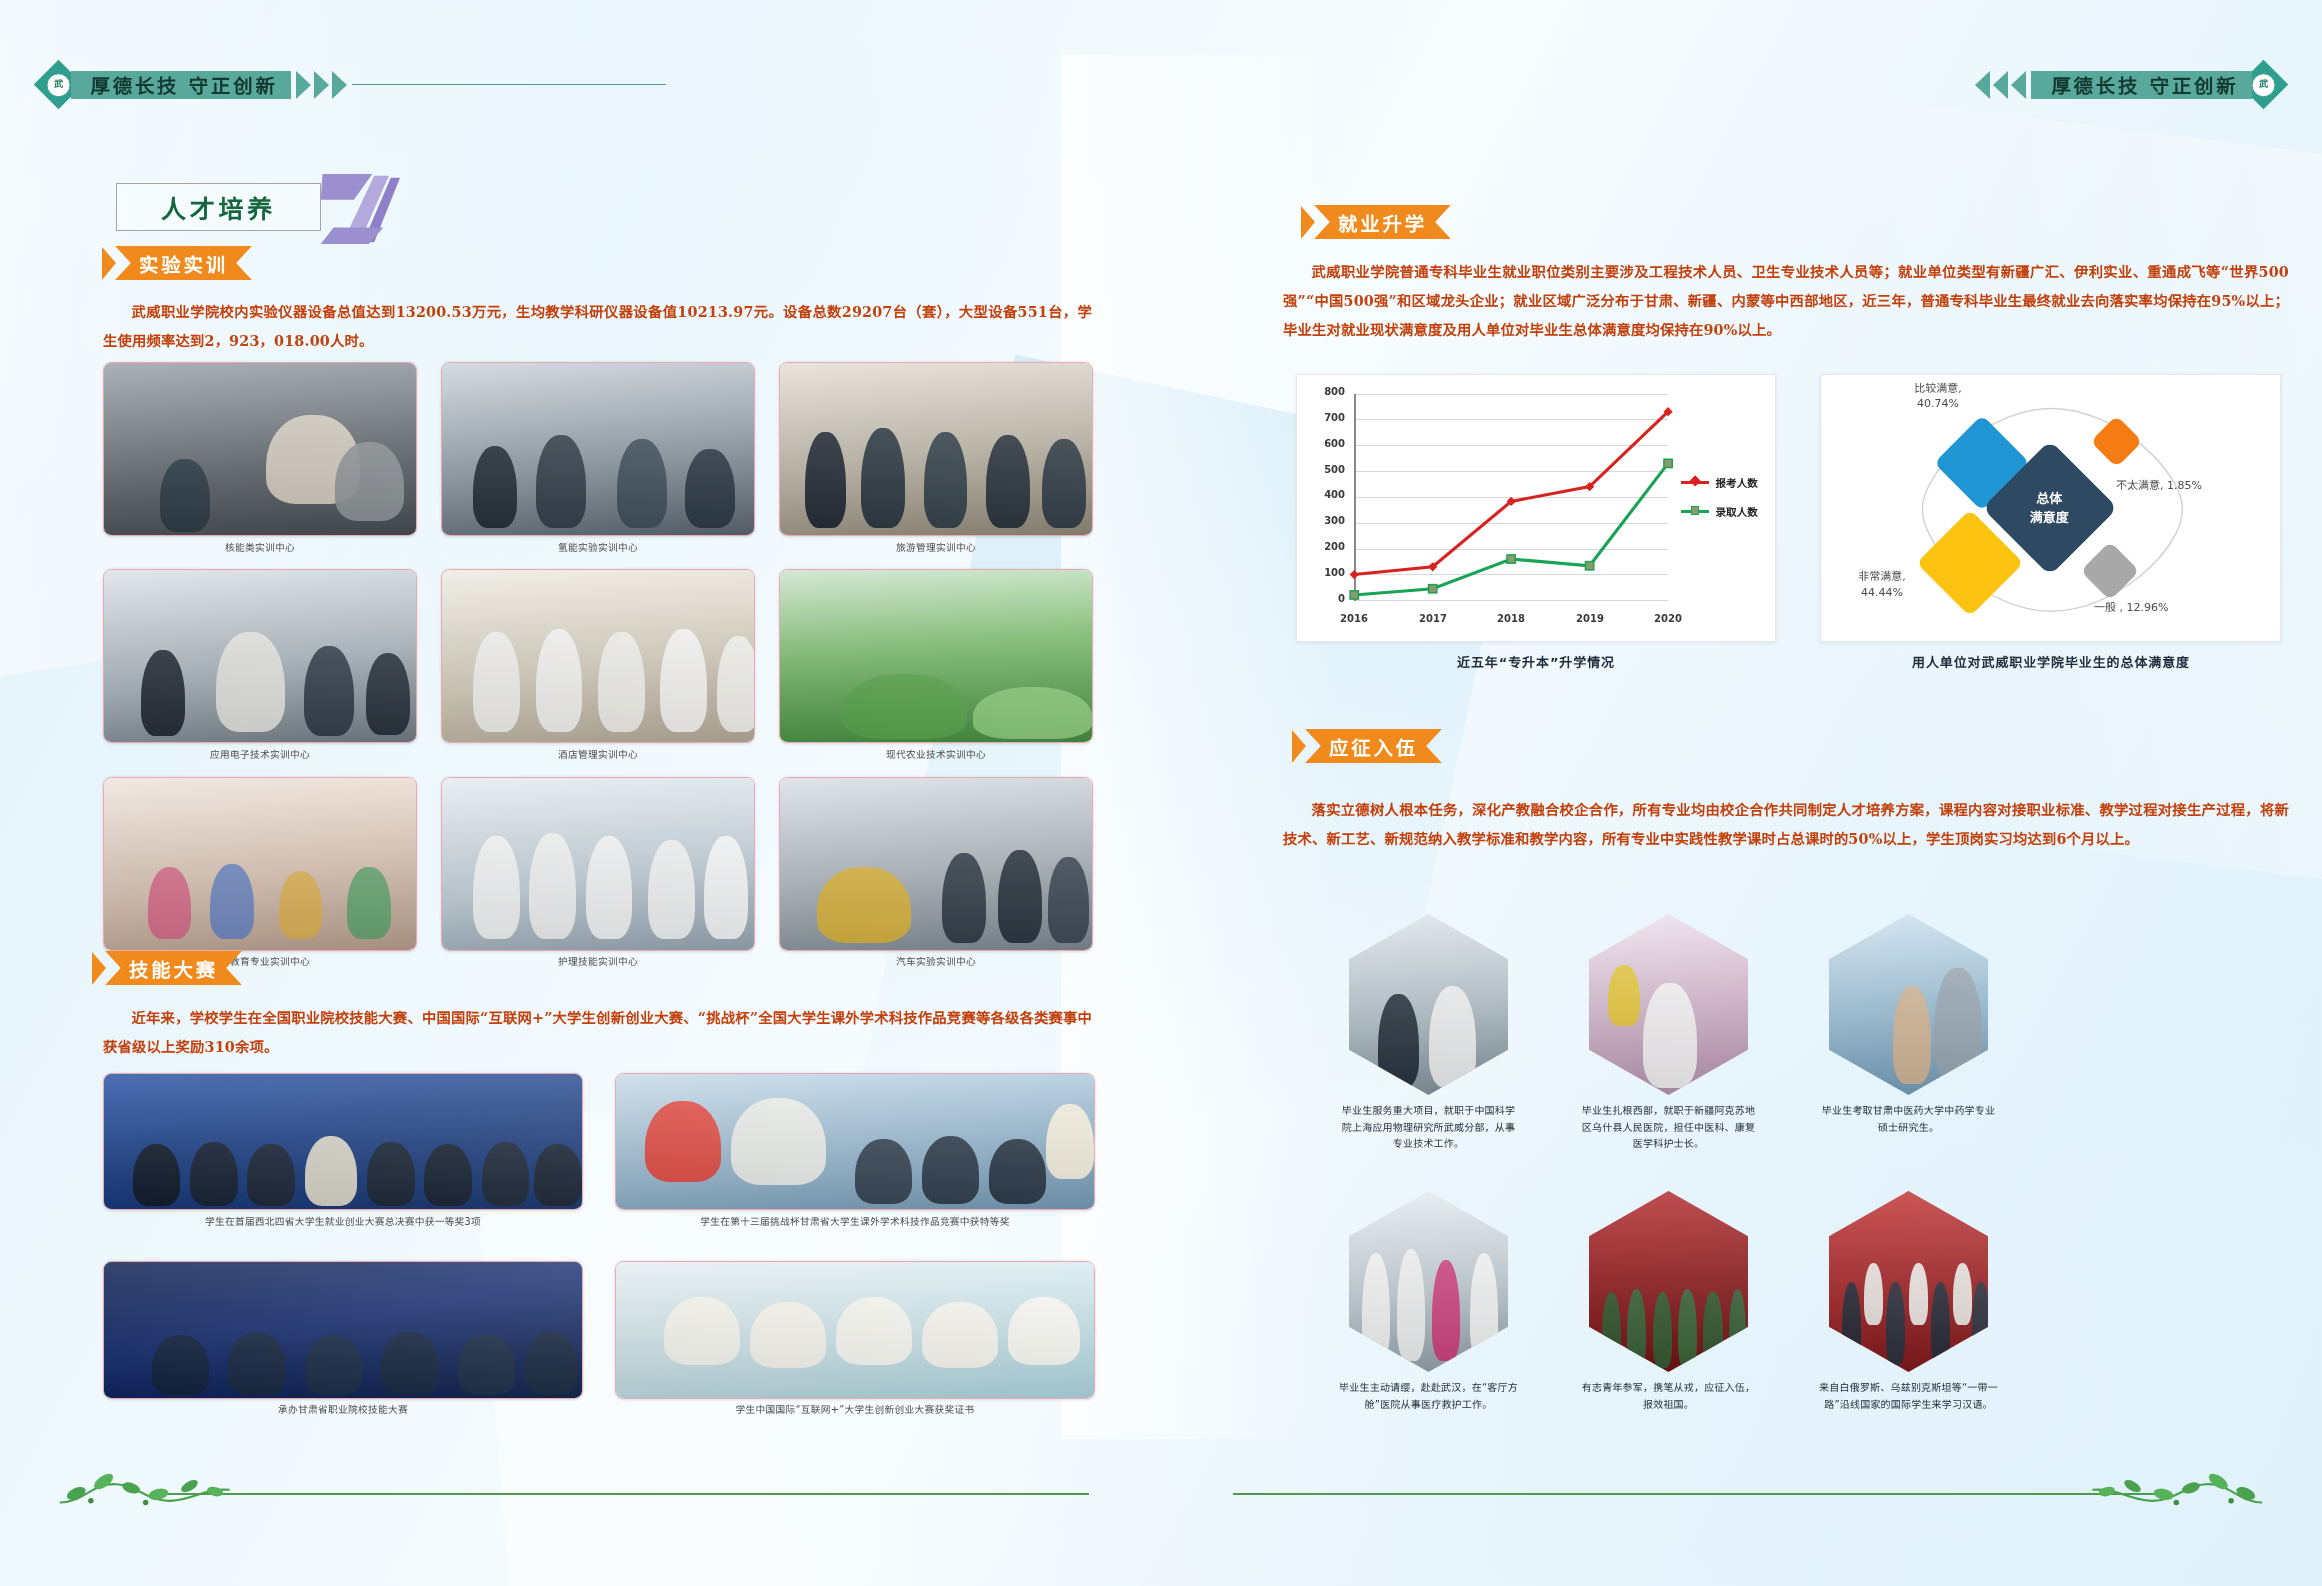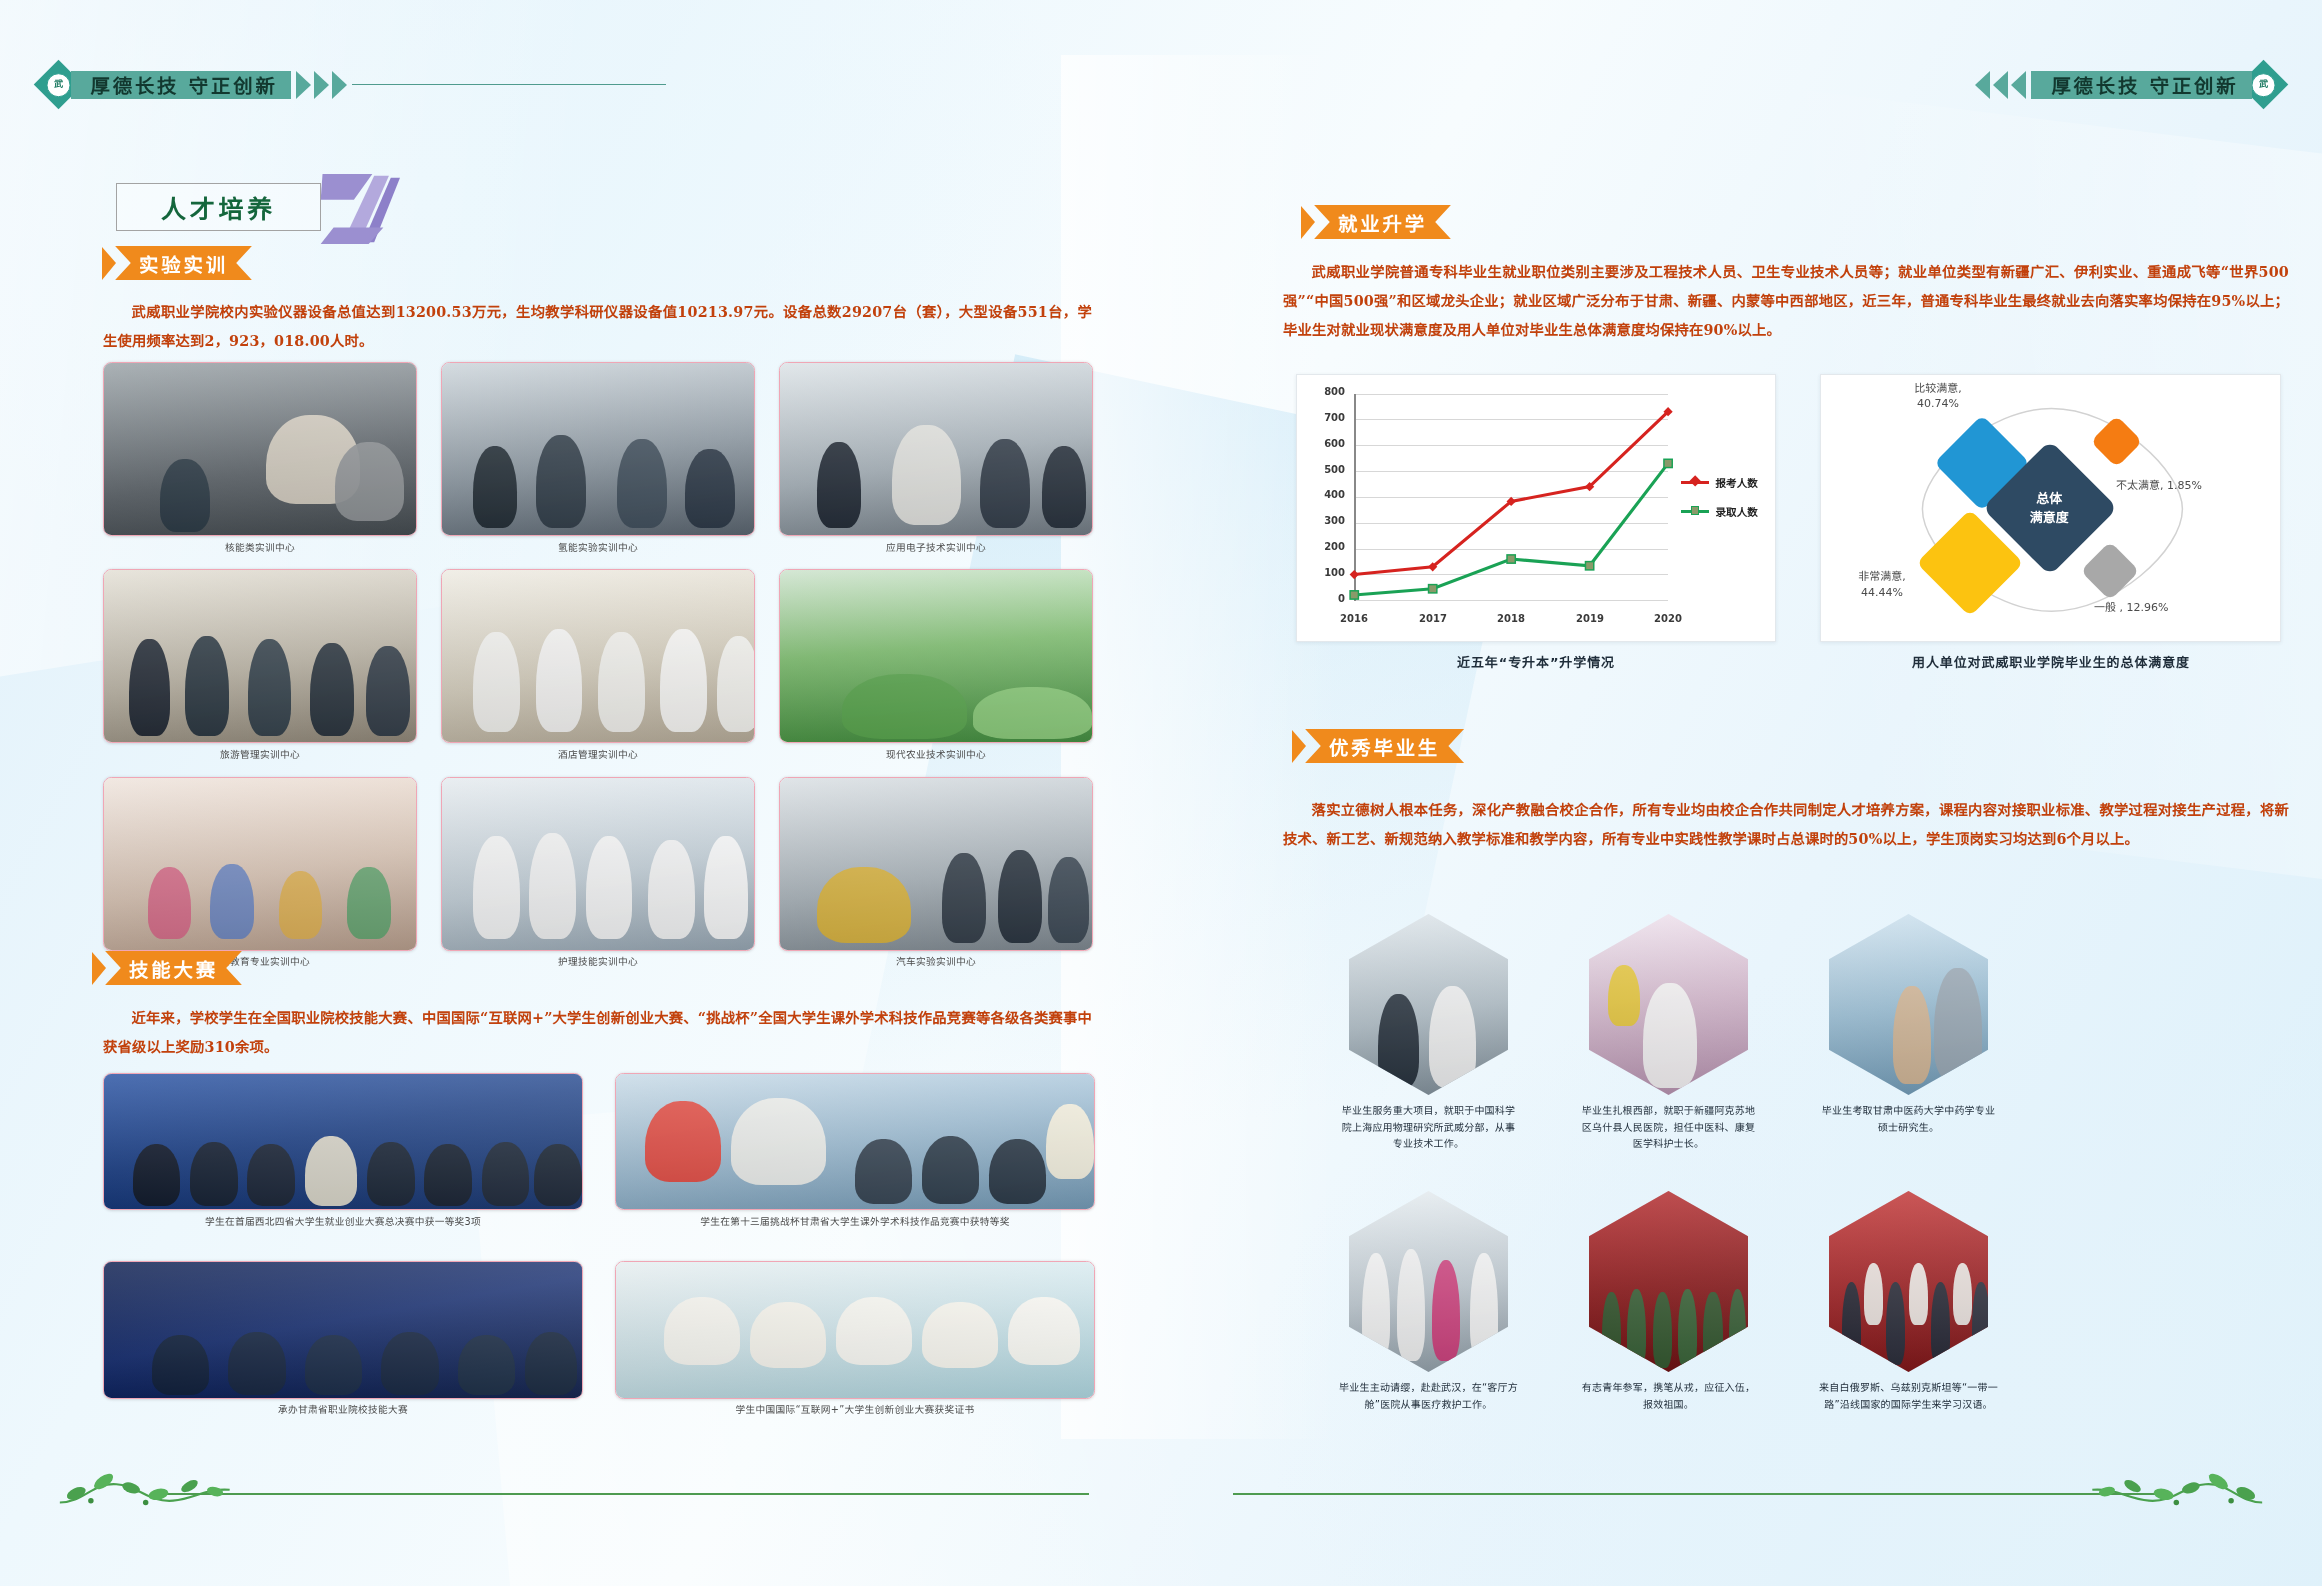--- a/index.html
+++ b/index.html
@@ -244,40 +244,40 @@
           <div class="fig" style="left:10%;top:48%;width:14%;height:48%;background:#1f2a33;opacity:.93"></div>
           <div class="fig" style="left:30%;top:42%;width:16%;height:54%;background:#2d3a46;opacity:.93"></div>
           <div class="fig" style="left:56%;top:44%;width:16%;height:52%;background:#3b4a58;opacity:.93"></div>
           <div class="fig" style="left:78%;top:50%;width:16%;height:46%;background:#243040;opacity:.93"></div>
           <div class="ph" style="background:linear-gradient(185deg,rgba(255,255,255,.22),rgba(0,0,0,.12))"></div>
         </div>
        <div class="cap">氢能实验实训中心</div>
       </div>
       <div class="cell">
         <div class="photo" style="height:174px; border-color:#f0a6b5">
-          <div class="ph" style="background:linear-gradient(170deg,#dfe6ea,#a9b4bc 55%,#6d7780)"></div>
-          <div class="fig" style="left:12%;top:46%;width:14%;height:50%;background:#1c2530;opacity:.93"></div>
-          <div class="fig" style="left:36%;top:36%;width:22%;height:58%;background:#e8e8e4;opacity:.93"></div>
-          <div class="fig" style="left:64%;top:44%;width:16%;height:52%;background:#2a3542;opacity:.93"></div>
-          <div class="fig" style="left:84%;top:48%;width:14%;height:48%;background:#1d2733;opacity:.93"></div>
-          <div class="ph" style="background:linear-gradient(185deg,rgba(255,255,255,.22),rgba(0,0,0,.12))"></div>
-        </div>
-       <div class="cap">应用电子技术实训中心</div>
-      </div>
-      <div class="cell">
-        <div class="photo" style="height:174px; border-color:#f0a6b5">
           <div class="ph" style="background:linear-gradient(170deg,#e7e3d8,#bcb5a6 55%,#8c8374)"></div>
           <div class="fig" style="left:8%;top:40%;width:13%;height:56%;background:#1b2330;opacity:.93"></div>
           <div class="fig" style="left:26%;top:38%;width:14%;height:58%;background:#22303c;opacity:.93"></div>
           <div class="fig" style="left:46%;top:40%;width:14%;height:56%;background:#2b3a46;opacity:.93"></div>
           <div class="fig" style="left:66%;top:42%;width:14%;height:54%;background:#1e2a36;opacity:.93"></div>
           <div class="fig" style="left:84%;top:44%;width:14%;height:52%;background:#27333f;opacity:.93"></div>
           <div class="ph" style="background:linear-gradient(185deg,rgba(255,255,255,.22),rgba(0,0,0,.12))"></div>
         </div>
        <div class="cap">旅游管理实训中心</div>
+      </div>
+      <div class="cell">
+        <div class="photo" style="height:174px; border-color:#f0a6b5">
+          <div class="ph" style="background:linear-gradient(170deg,#dfe6ea,#a9b4bc 55%,#6d7780)"></div>
+          <div class="fig" style="left:12%;top:46%;width:14%;height:50%;background:#1c2530;opacity:.93"></div>
+          <div class="fig" style="left:36%;top:36%;width:22%;height:58%;background:#e8e8e4;opacity:.93"></div>
+          <div class="fig" style="left:64%;top:44%;width:16%;height:52%;background:#2a3542;opacity:.93"></div>
+          <div class="fig" style="left:84%;top:48%;width:14%;height:48%;background:#1d2733;opacity:.93"></div>
+          <div class="ph" style="background:linear-gradient(185deg,rgba(255,255,255,.22),rgba(0,0,0,.12))"></div>
+        </div>
+       <div class="cap">应用电子技术实训中心</div>
       </div>
       <div class="cell">
         <div class="photo" style="height:174px; border-color:#f0a6b5">
           <div class="ph" style="background:linear-gradient(170deg,#f2efe6,#d6cfbe 55%,#b4a996)"></div>
           <div class="fig" style="left:10%;top:36%;width:15%;height:58%;background:#f7f7f5;opacity:.93"></div>
           <div class="fig" style="left:30%;top:34%;width:15%;height:60%;background:#fafafa;opacity:.93"></div>
           <div class="fig" style="left:50%;top:36%;width:15%;height:58%;background:#f5f5f2;opacity:.93"></div>
           <div class="fig" style="left:70%;top:34%;width:15%;height:60%;background:#fbfbfa;opacity:.93"></div>
           <div class="fig" style="left:88%;top:38%;width:14%;height:56%;background:#f6f6f3;opacity:.93"></div>
           <div class="ph" style="background:linear-gradient(185deg,rgba(255,255,255,.22),rgba(0,0,0,.12))"></div>
@@ -490,21 +490,21 @@
     </div>
     <div class="dia-lbl" style="left:5.5px; top:194px; width:111px;">
       <span>非常满意</span>,<br>
       <span>44.44%</span>
     </div>
   </div>
   <div class="panel-cap" style="left:1802px; top:652px; width:498px;">用人单位对武威职业学院毕业生的总体满意度</div>
 
   <div class="ribbon" style="left:1292px; top:729px;">
     <span class="lead"></span>
-    <span class="body">优秀毕业生</span>
+    <span class="body">应征入伍</span>
   </div>
 
   <div class="para" style="left:1283px; top:796px; width:1006px;">落实立德树人根本任务，深化产教融合校企合作，所有专业均由校企合作共同制定人才培养方案，课程内容对接职业标准、教学过程对接生产过程，将新技术、新工艺、新规范纳入教学标准和教学内容，所有专业中实践性教学课时占总课时的50%以上，学生顶岗实习均达到6个月以上。</div>
 
   <div id="grad-grid">
       <div class="hexwrap" style="left: 1349px; top: 914px; width: 181px;">
         <div class="hex">
           <div class="ph" style="background:linear-gradient(170deg,#dfe7ec,#b2c0c9 55%,#7d8c97)"></div>
           <div class="fig" style="left:18%;top:44%;width:26%;height:52%;background:#1f2a36;opacity:.93"></div>
           <div class="fig" style="left:50%;top:40%;width:30%;height:56%;background:#f6f6f6;opacity:.93"></div>

